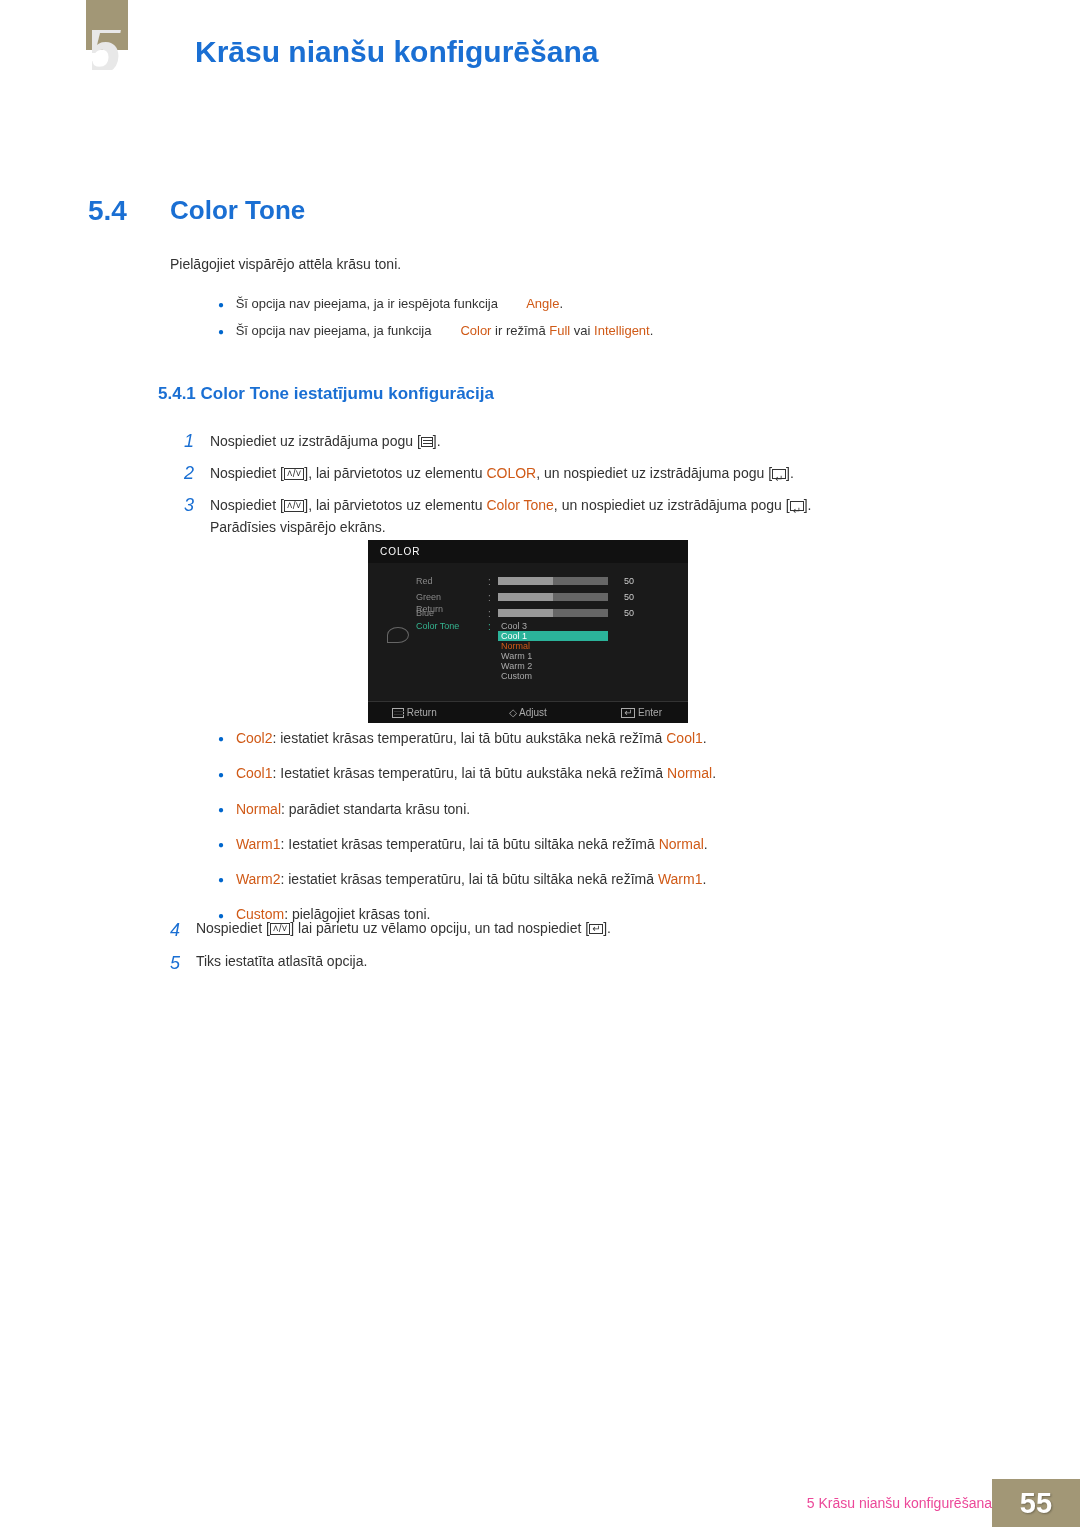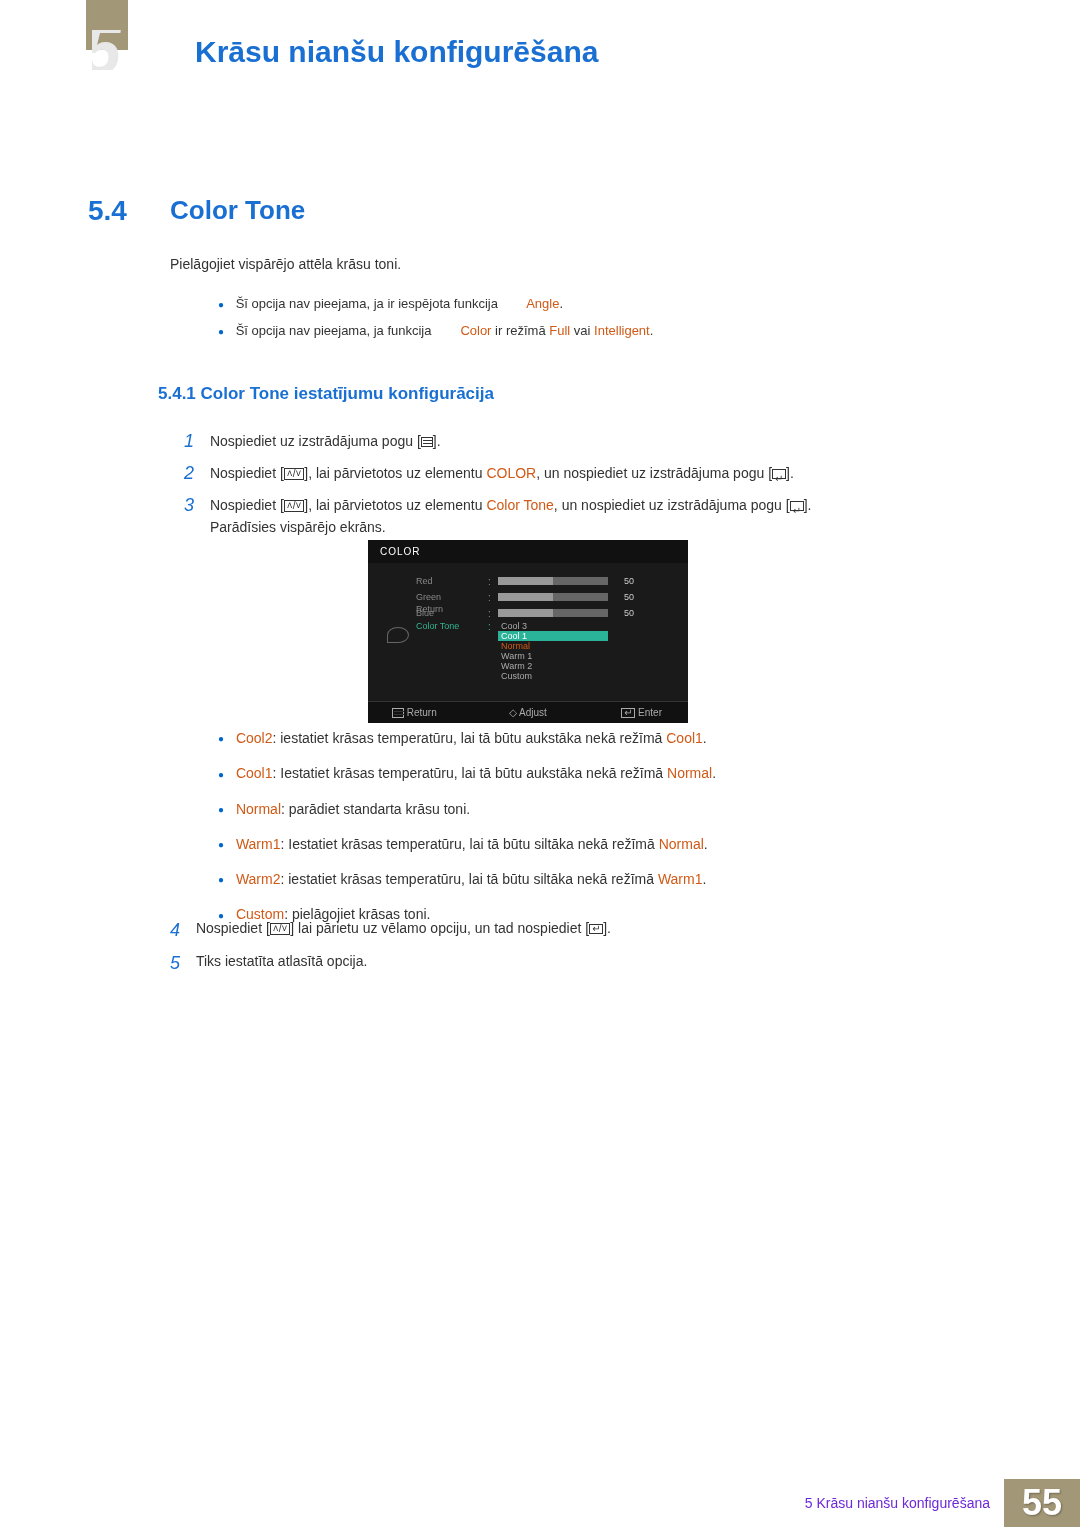--- a/index.html
+++ b/index.html
@@ -43,22 +43,22 @@
 .tone-list div { padding:0 3px; font-size:9px; color:#aaa;}
 .tone-list .sel { background:#2bb39a; color:#fff; }
 .tone-list .normal { color:#d05a17; }
 .osd-footer { display:flex; background:#111; color:#aaa; font-size:10px; padding:5px 10px; border-top:1px solid #333;gap:41px;}
 .osd-footer div { flex:1; text-align:center; }
 .desc-list { position:absolute; left:218px; top:728px; font-size:14px; width:760px; }
 .desc-list .drow { margin-bottom:14px; line-height:20px;}
 .step4 { position:absolute; left:170px; top:920px; width:820px; font-size:14px; }
 .step5 { position:absolute; left:170px; top:953px; width:820px; font-size:14px; }
 .footer { position:absolute; bottom:0; left:0; right:0; height:48px; display:flex; justify-content:flex-end; align-items:center; }
-.footer-text { font-size:14px; color:#6d28d9; padding-right:14px; }
-.footer-page { background:#a29776; color:#fff; font-size:36px; width:76px; height:48px; display:flex; align-items:center; justify-content:center; font-weight:bold; text-shadow:1px 1px 2px rgba(0,0,0,.3);}
+.footer-text { font-size:14px; color:#ec4899; }
+.footer-page { background:#a29776; color:#fff; font-size:29px; width:88px; height:48px; display:flex; align-items:center; justify-content:center; font-weight:bold; text-shadow:1px 1px 2px rgba(0,0,0,.3);}
 </style>
 </head>
 <body>
 
 <div class="page">
   <div class="top-accent"></div>
   <div class="chapter-deco">
       <div class="deco-inner">5</div>
     </div>
   <div class="page-title">Krāsu nianšu konfigurēšana</div>

